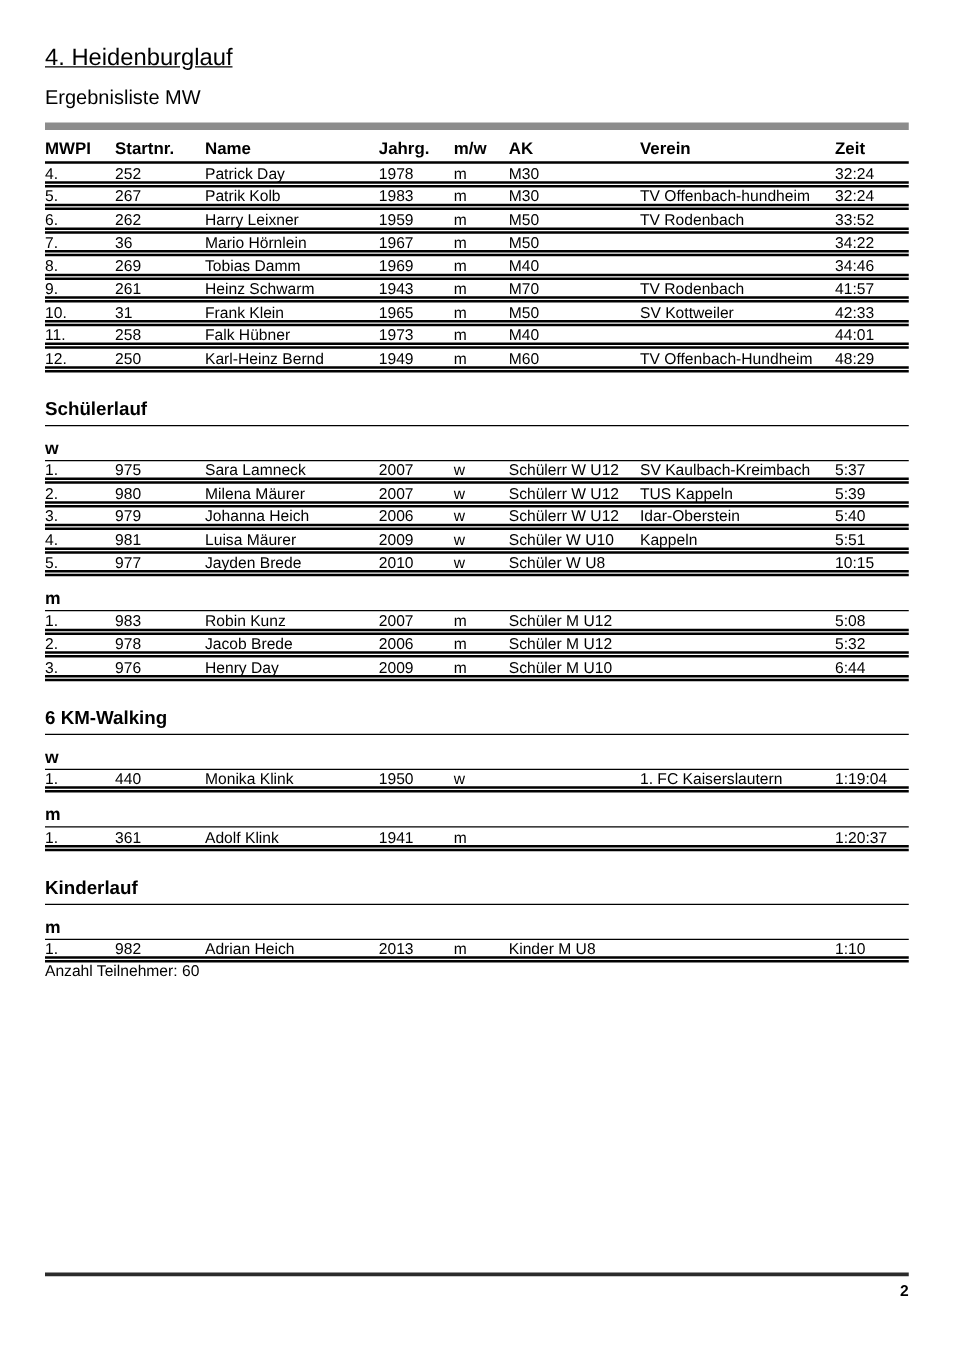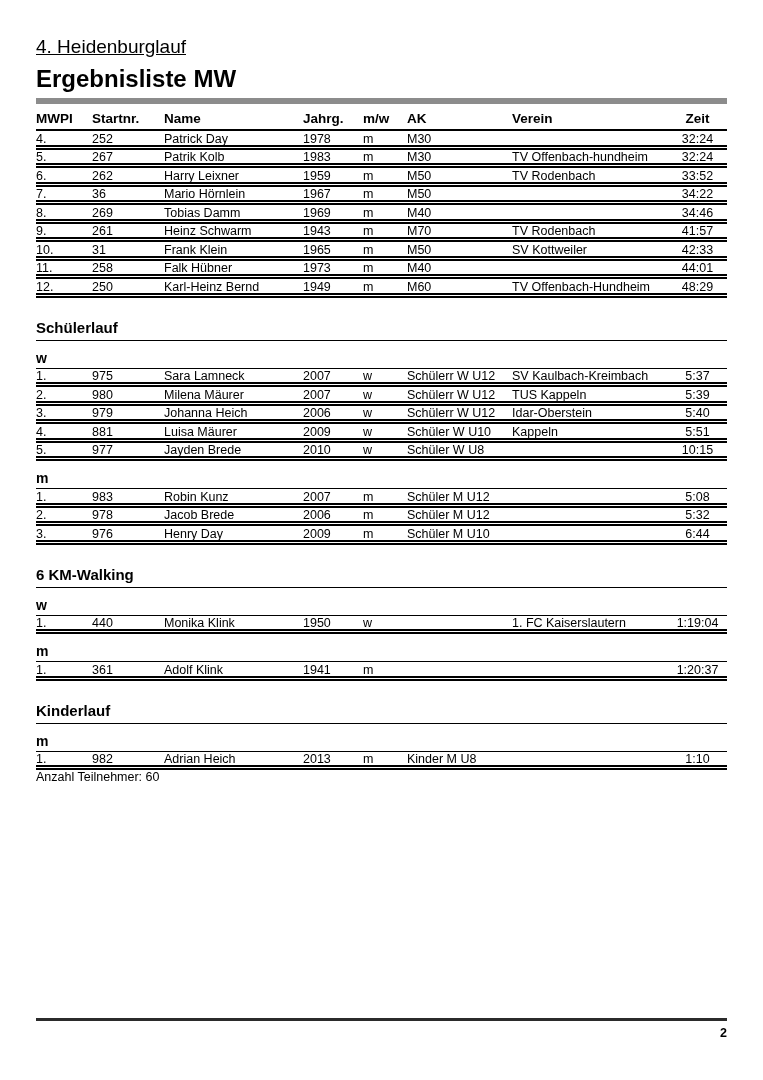--- a/index.html
+++ b/index.html
@@ -16,22 +16,22 @@
   .content { padding: 30px 36px 0 36px; }
 
   .event-title {
     font-size: 19px;
     font-weight: 400;
     text-decoration: underline;
     margin: 6px 0 9px 0;
     line-height: 22px;
   }
   .list-title {
-    font-size: 24px;
-    font-weight: 700;
+    font-size: 16px;
+    font-weight: 400;
     margin: 0 0 8px 0;
     line-height: 23px;
   }
   .graybar { height: 6px; margin-bottom: 7px; }
 
   .grid {
     display: grid;
     grid-template-columns: 56px 72px 139px 60px 44px 105px 156px auto;
   }
   .thead {
@@ -41,21 +41,21 @@
     border-bottom: 2px solid #000000;
     line-height: 15px;
   }
   .row {
     font-size: 12.5px;
     line-height: 12px;
     padding-top: 1.5px;
     border-bottom: 5px double #000;
   }
   .cell { white-space: nowrap; overflow: visible; }
-  .c-zeit { text-align: center; }
+  .c-zeit { text-align: left; }
 
   .section-title {
     font-size: 15px;
     font-weight: 700;
     line-height: 17px;
     margin-top: 21px;
     padding-bottom: 4px;
     border-bottom: 1px solid #000;
   }
   .group-label {
@@ -226,21 +226,21 @@
           <div class="cell c-startnr">979</div>
           <div class="cell c-name">Johanna Heich</div>
           <div class="cell c-jahrg">2006</div>
           <div class="cell c-mw">w</div>
           <div class="cell c-ak">Schülerr W U12</div>
           <div class="cell c-verein">Idar-Oberstein</div>
           <div class="cell c-zeit">5:40</div>
         </div>
         <div class="grid row">
           <div class="cell c-pos">4.</div>
-          <div class="cell c-startnr">881</div>
+          <div class="cell c-startnr">981</div>
           <div class="cell c-name">Luisa Mäurer</div>
           <div class="cell c-jahrg">2009</div>
           <div class="cell c-mw">w</div>
           <div class="cell c-ak">Schüler W U10</div>
           <div class="cell c-verein">Kappeln</div>
           <div class="cell c-zeit">5:51</div>
         </div>
         <div class="grid row">
           <div class="cell c-pos">5.</div>
           <div class="cell c-startnr">977</div>

